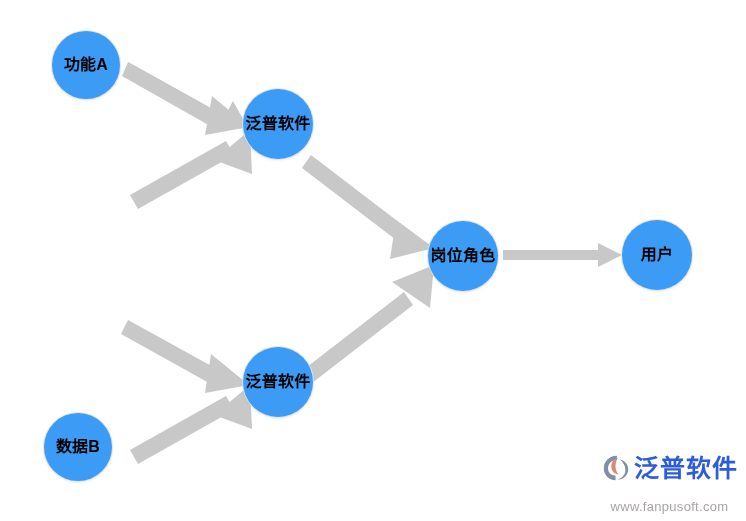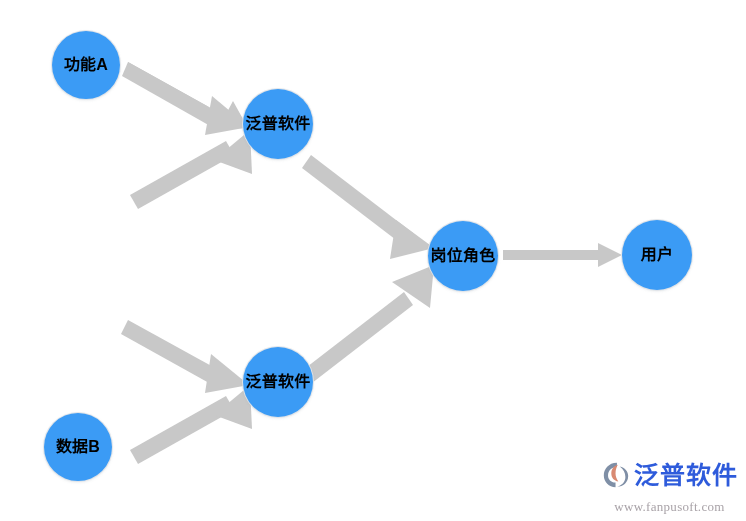--- a/index.html
+++ b/index.html
@@ -71,23 +71,23 @@
     font-size: 25px;
     font-weight: bold;
     line-height: 1;
     letter-spacing: 1px;
     opacity: 0.92;
   }
   #wm-url {
     color: #a9a3a8;
     font-size: 13px;
     line-height: 1;
-    margin-top: 10px;
+    margin-top: 17px;
     letter-spacing: 0.3px;
-    font-family: Liberation Serif, serif;
+    font-family: Liberation Sans, sans-serif;
     text-align: center;
   }
 </style>
 </head>
 <body>
 
 <div id="canvas">
 
   <svg id="edge-layer" viewBox="0 0 746 521">
     <defs>

